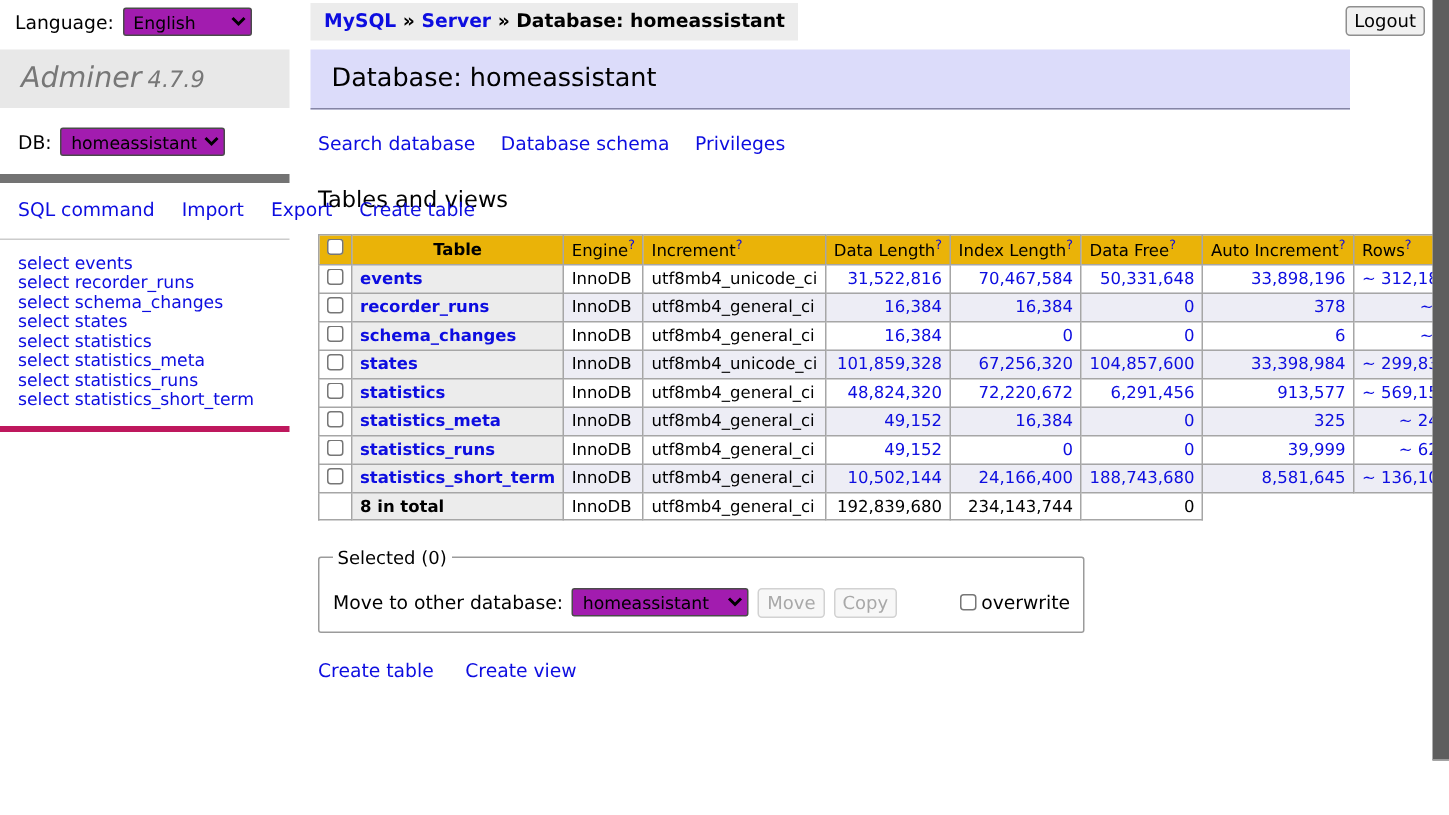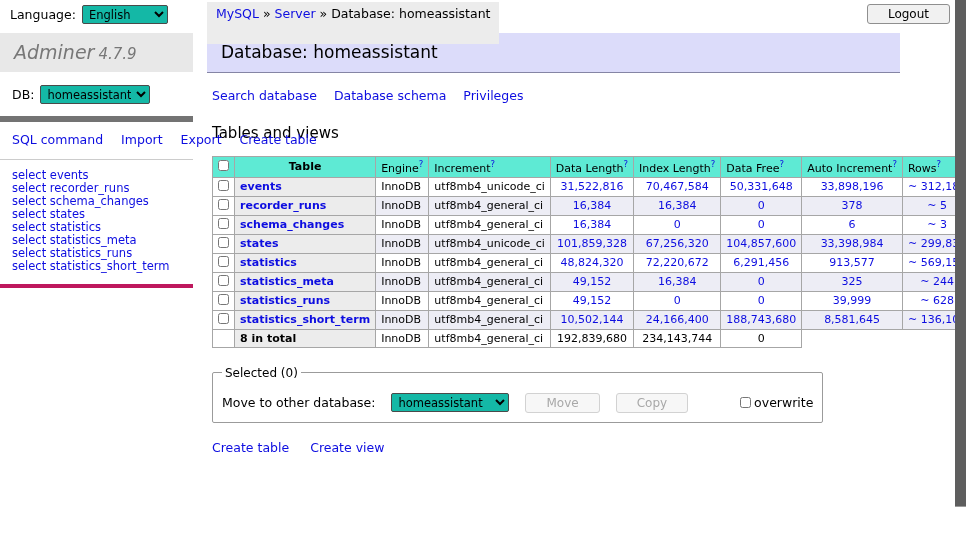--- a/index.html
+++ b/index.html
@@ -10,31 +10,31 @@
     font-size:13px; color:#000; background:#fff;
   }
   a.link { color:#0d0de0; text-decoration:none; cursor:pointer; }
   .bold { font-weight:bold; }
 
   
   .topbar { position:relative; height:27px; }
   .lang-form { position:absolute; left:10px; top:5px; display:flex; align-items:center; gap:6px; font-size:12.5px; }
   select {
     font-family:inherit; font-size:11.5px; height:19px;
-    border:1px solid #4a4a4a; border-radius:2px; background:#14b8a6; padding:0 2px;
+    border:1px solid #4a4a4a; border-radius:2px; background:#a21caf; padding:0 2px;
   }
   .lang-select { width:86px; }
-  .breadcrumb { position:absolute; left:207px; top:2px; background:#ececec; padding:4px 9px 23px; font-size:12.5px; }
+  .breadcrumb { position:absolute; left:207px; top:2px; background:#ececec; padding:4px 9px 6px; font-size:12.5px;font-weight:bold; }
   .bc-sep { color:#000; }
   .logout-wrap { position:absolute; right:16px; top:4px; }
 
   .btn {
     font-family:inherit; font-size:12px; color:#000;
     background:#f1f1f1; border:1px solid #8f8f8f; border-radius:3px;
-    padding:2px 20px; cursor:pointer;text-align:right;
+    padding:2px 5px; cursor:pointer;text-align:right;
   }
   .btn:disabled { background:#f7f7f7; border-color:#d2d2d2; color:#a8a8a8; }
 
   
   .sidebar { position:absolute; left:0; top:27px; width:193px; }
   .app-title {
     background:#e8e8e8; color:#777; margin:6px 0 0; padding:8px 14px 9px;
     font-size:19px; font-style:italic; font-weight:normal;
   }
   .app-version { font-size:15px; color:#777; margin-left:4px; }
@@ -58,35 +58,35 @@
 
   fieldset { display:inline-block; border:1px solid #9b9b9b; border-radius:2px; margin:0 0 0 5px; padding:4px 9px 9px; }
   legend { font-size:12px; padding:0 3px; }
   .search-input {
     width:148px; height:19px; border:1px solid #6e6e6e; border-radius:1px;
     font-family:inherit; font-size:12px; padding:1px 4px; margin-right:4px; vertical-align:middle;
   }
 
   table.db-tables { border-collapse:collapse; margin:14px 0 0 5px; font-size:11px; }
   .db-tables th, .db-tables td { border:1px solid #a6a6a6; padding:2px 5px; height:17px; white-space:nowrap; }
-  .db-tables thead th { background:#5eead4; font-weight:normal; text-align:left; }
+  .db-tables thead th { background:#eab308; font-weight:normal; text-align:left; }
   .db-tables thead th.col-table { font-weight:bold; text-align:center; min-width:108px; }
   .db-tables thead th.check { text-align:center; }
   sup.help { color:#0d0de0; font-size:8.5px; cursor:pointer; }
   .db-tables tbody th.name { background:#ececec; text-align:left; font-weight:bold; }
   .db-tables td.check { width:18px; text-align:center; background:#fff; }
-  .db-tables td.num { text-align:center; min-width:60px;margin-top:34px; }
+  .db-tables td.num { text-align:right; min-width:60px;margin-top:34px; }
   .db-tables tr.odd td { background:#ededf5; }
   .db-tables tr.odd td.check { background:#fff; }
   .db-tables input[type=checkbox] { margin:0; width:11px; height:11px; }
 
   .selected-fieldset { margin-top:18px; }
   .sel-buttons { margin:3px 0 0; }
   .sel-buttons .btn { margin-right:4px; }
-  .move-row { display:flex; align-items:center; gap:16px; margin-top:9px; font-size:12.5px; }
+  .move-row { display:flex; align-items:center; gap:6px; margin-top:9px; font-size:12.5px; }
   .move-select { width:118px; }
   .overwrite-wrap { display:flex; align-items:center; gap:3px; font-size:12.5px;padding-left:36px; }
   .overwrite-wrap input { width:11px; height:11px; margin:0; }
 
   .create-links { margin:17px 0 0 5px; font-size:12.5px; }
   .create-links a { margin-right:21px; }
 
   
   .scrollbar { position:absolute; right:0; top:0; width:11px; height:543px; background:#fff; }
   .scrollbar-thumb { width:11px; height:507px; background:#5e5e5e; border-bottom:1px solid #9a9a9a; }

